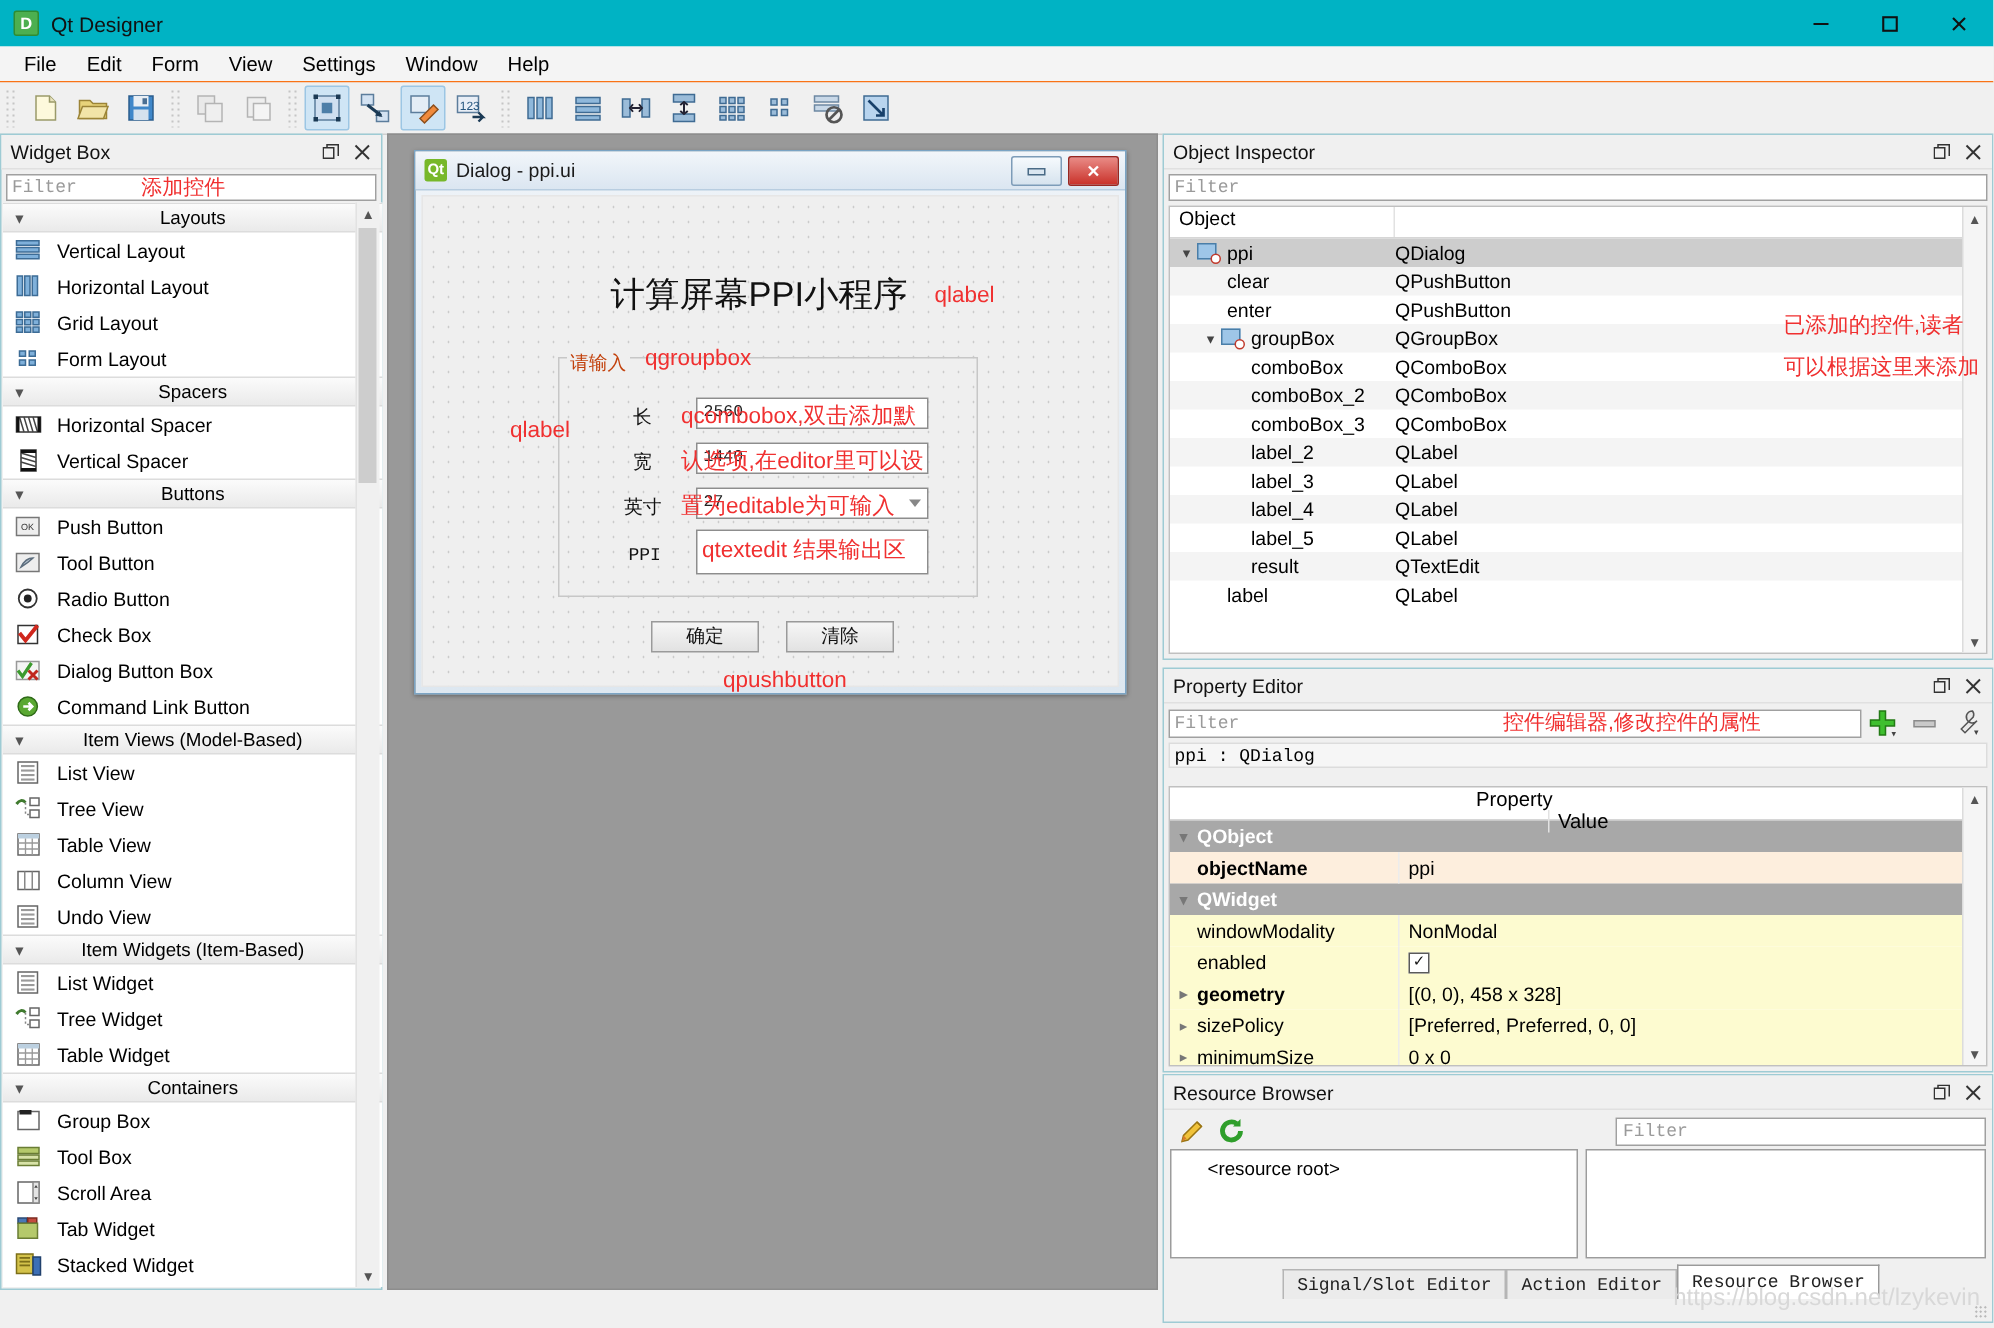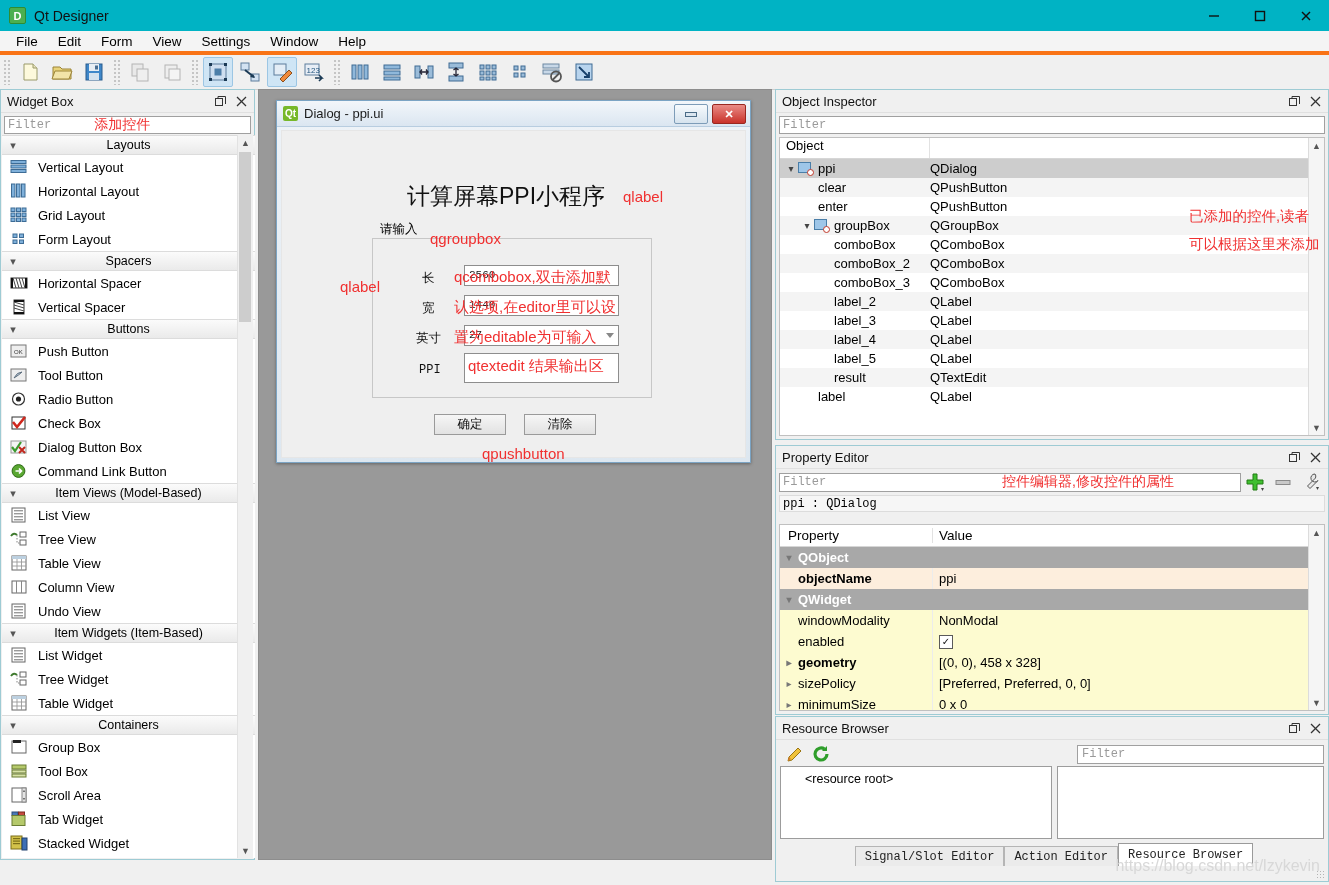--- a/index.html
+++ b/index.html
@@ -23,21 +23,21 @@
     box-sizing:border-box;
   }
   .app-title{font-size:14px;color:#111;}
   .win-ctrls{position:absolute;right:0;top:0;height:31px;display:flex;}
   .win-btn{width:46px;height:31px;display:flex;align-items:center;justify-content:center;}
   .win-btn svg{display:block;}
 
   
   .menubar{
     position:absolute;left:0;top:31px;width:1329px;height:24px;
-    background:#f4f4f4;border-bottom:4px solid #f97316;
+    background:#f4f4f4;border-bottom:1px solid #f97316;
     display:flex;align-items:center;padding-left:6px;box-sizing:border-box;
   }
   .menu-item{padding:3px 10px;font-size:13.5px;color:#000;}
 
   
   .toolbar{
     position:absolute;left:0;top:55px;width:1329px;height:34px;
     background:#f0f0f0;border-bottom:1px solid #cfcfcf;
     display:flex;align-items:center;
   }
@@ -99,21 +99,21 @@
     background:linear-gradient(#f6fafd,#d6e3ee);display:flex;align-items:center;justify-content:center;}
   .fw-btn.close{background:linear-gradient(#e98b86,#c9322a);border-color:#992720;color:#fff;font-size:11px;font-weight:bold;}
   .fw-btn .min{width:10px;height:3px;border:1px solid #4a6b86;background:#dae6f0;}
   .canvas{position:absolute;left:4px;top:29px;right:4px;bottom:4px;background:#efefef;
     background-image:radial-gradient(#b9b9b9 0.6px,transparent 0.7px);
     background-size:10px 10px;background-position:2px 2px;border:1px solid #e6e6e6;box-sizing:border-box;}
 
   .f-title{position:absolute;left:125px;top:50px;font-size:23px;color:#111;white-space:nowrap;}
   .f-annot-title{position:absolute;left:341px;top:57px;}
   .f-groupbox{position:absolute;left:90px;top:107px;width:280px;height:160px;border:1px solid #c7c7c7;box-sizing:border-box;}
-  .f-gb-title{position:absolute;left:96px;top:90px;font-size:12.5px;background:#efefef;padding:0 2px;color:#000000;white-space:nowrap;}
+  .f-gb-title{position:absolute;left:96px;top:103px;font-size:12.5px;background:#efefef;padding:0 2px;color:#c2410c;white-space:nowrap;}
   .f-annot-gb{position:absolute;left:148px;top:99px;}
   .f-annot-ql2{position:absolute;left:58px;top:147px;}
   .f-row-label{position:absolute;font-size:12.5px;color:#111;}
   .f-combo{position:absolute;width:155px;height:21px;background:#fff;border:1px solid #8d8d8d;box-sizing:border-box;
     font-size:11px;color:#222;padding:3px 0 0 4px;font-family:"Liberation Mono",monospace;}
   .f-combo .arr{position:absolute;right:4px;top:7px;width:0;height:0;border-left:4px solid transparent;border-right:4px solid transparent;border-top:5px solid #888;}
   .f-textedit{position:absolute;width:155px;height:30px;background:#fff;border:1px solid #8d8d8d;box-sizing:border-box;}
   .f-annot-right{position:absolute;left:172px;font-size:15px;color:#f03030;white-space:nowrap;}
   .f-btn{position:absolute;height:21px;width:72px;background:linear-gradient(#f6f6f6,#e2e2e2);
     border:1px solid #9a9a9a;box-sizing:border-box;font-size:12.5px;color:#111;
@@ -142,21 +142,21 @@
   
   #propeditor{left:775px;top:445px;width:554px;height:270px;}
   .pe-toolrow{display:flex;align-items:center;height:22px;margin:2px 3px 0 3px;}
   .pe-filter{flex:1;height:19px;background:#fff;border:1px solid #a0a0a0;position:relative;display:flex;align-items:center;box-sizing:border-box;}
   .pe-filter .ph{font-family:"Liberation Mono",monospace;font-size:12px;color:#9a9a9a;padding-left:3px;}
   .pe-filter .an{position:absolute;left:222px;color:#f03030;font-size:14px;white-space:nowrap;}
   .pe-ic{width:28px;height:22px;display:flex;align-items:center;justify-content:center;}
   .pe-obj{margin:2px 3px 0 3px;height:17px;display:flex;align-items:center;font-family:"Liberation Mono",monospace;
     font-size:12px;background:#f6f6f6;border:1px solid #dcdcdc;padding-left:3px;box-sizing:border-box;}
   .pe-table{position:absolute;left:3px;top:78px;right:3px;bottom:3px;background:#fff;border:1px solid #c0c0c0;box-sizing:border-box;overflow:hidden;}
-  .pe-head{display:flex;height:21px;align-items:center;border-bottom:1px solid #d6d6d6;font-size:13.5px;}
+  .pe-head{display:flex;height:21px;align-items:center;border-bottom:1px solid #d6d6d6;font-size:13.5px;flex-direction:column;}
   .pe-head .c1{width:152px;padding-left:8px;box-sizing:border-box;}
   .pe-head .c2{flex:1;padding-left:6px;border-left:1px solid #e2e2e2;}
   .pe-row{display:flex;height:21px;align-items:center;font-size:13px;}
   .pe-row .c1{width:152px;box-sizing:border-box;display:flex;align-items:center;}
   .pe-row .c2{flex:1;padding-left:6px;border-left:1px solid #ececec;height:100%;display:flex;align-items:center;box-sizing:border-box;}
   .pe-row.group{background:#a8a8a8;color:#fff;font-weight:bold;}
   .pe-row.group .c2{border-left:none;}
   .pe-row.warm{background:#fdeedd;}
   .pe-row.warm .c1{font-weight:bold;}
   .pe-row.yellow{background:#fdfbd0;}

